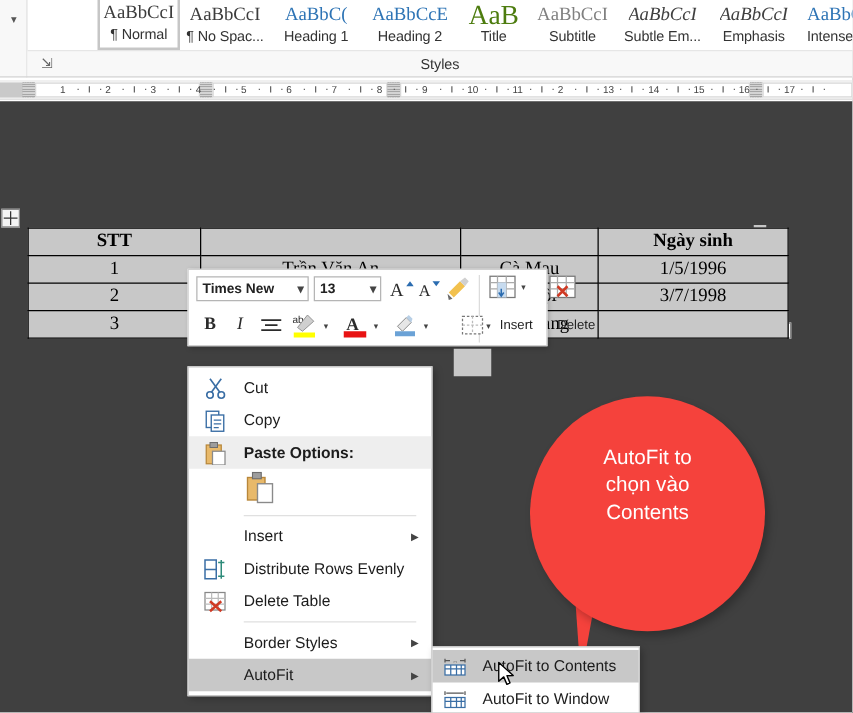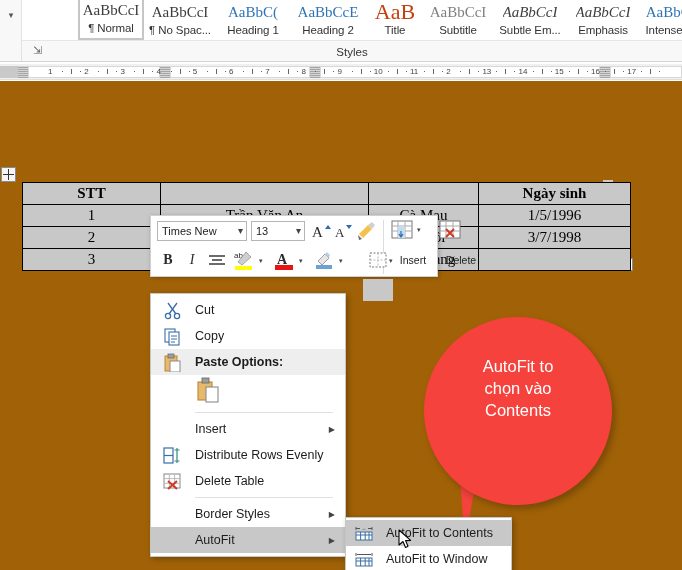--- a/index.html
+++ b/index.html
@@ -56,21 +56,21 @@
     font-size: 15px;
     line-height: 16px;
     color: #3d3d3d;
     white-space: nowrap;
     overflow: hidden;
     height: 17px;
     margin-bottom: 3px;
   }
   .style-preview.blue   { color: #2e74b5; }
   .style-preview.blue2  { color: #2e74b5; }
-  .style-preview.big    { font-size: 22px; color: #c2410c; line-height: 16px; }
+  .style-preview.big    { font-size: 22px; color: #4d7c0f; line-height: 16px; }
   .style-preview.gray   { color: #808080; }
   .style-preview.ital   { font-style: italic; color: #404040; }
   .style-preview.red    { color: #2e74b5; }
   .style-label {
     font-size: 11.5px;
     color: #333333;
     white-space: nowrap;
     letter-spacing: -0.1px;
   }
   #styles-group-bar {
@@ -132,21 +132,21 @@
     width: 10px; height: 12px;
     background: repeating-linear-gradient(0deg,#9a9a9a 0 1px,#d0d0d0 1px 2px),
                 repeating-linear-gradient(90deg,#9a9a9a 0 1px,#d0d0d0 1px 2px);
     opacity: 0.85;
   }
 
   
   #page {
     position: absolute; left: 0; top: 81px;
     width: 682px; height: 489px;
-    background: #a16207;
+    background: #404040;
   }
 
   
   #doc-table {
     position: absolute; left: 22px; top: 101px;
     border-collapse: collapse;
     background: #c8c8c8;
     font-family: "Liberation Serif", serif;
   }
   #doc-table td, #doc-table th {
@@ -212,20 +212,21 @@
     width: 288px; height: 32px;
   }
   .mt-combo {
     position: absolute; top: 5px;
     height: 20px;
     border: 1px solid #b5b5b5;
     background: #ffffff;
     font-size: 11px; color: #222;
     display: flex; align-items: center;
     padding-left: 4px;
+    font-weight: bold;
   }
   .mt-combo .chev {
     position: absolute; right: 3px; top: 3px;
     font-size: 10px; color: #444;
   }
   .mt-btn {
     position: absolute;
     display: flex; align-items: center; justify-content: center;
     color: #2b2b2b;
   }

